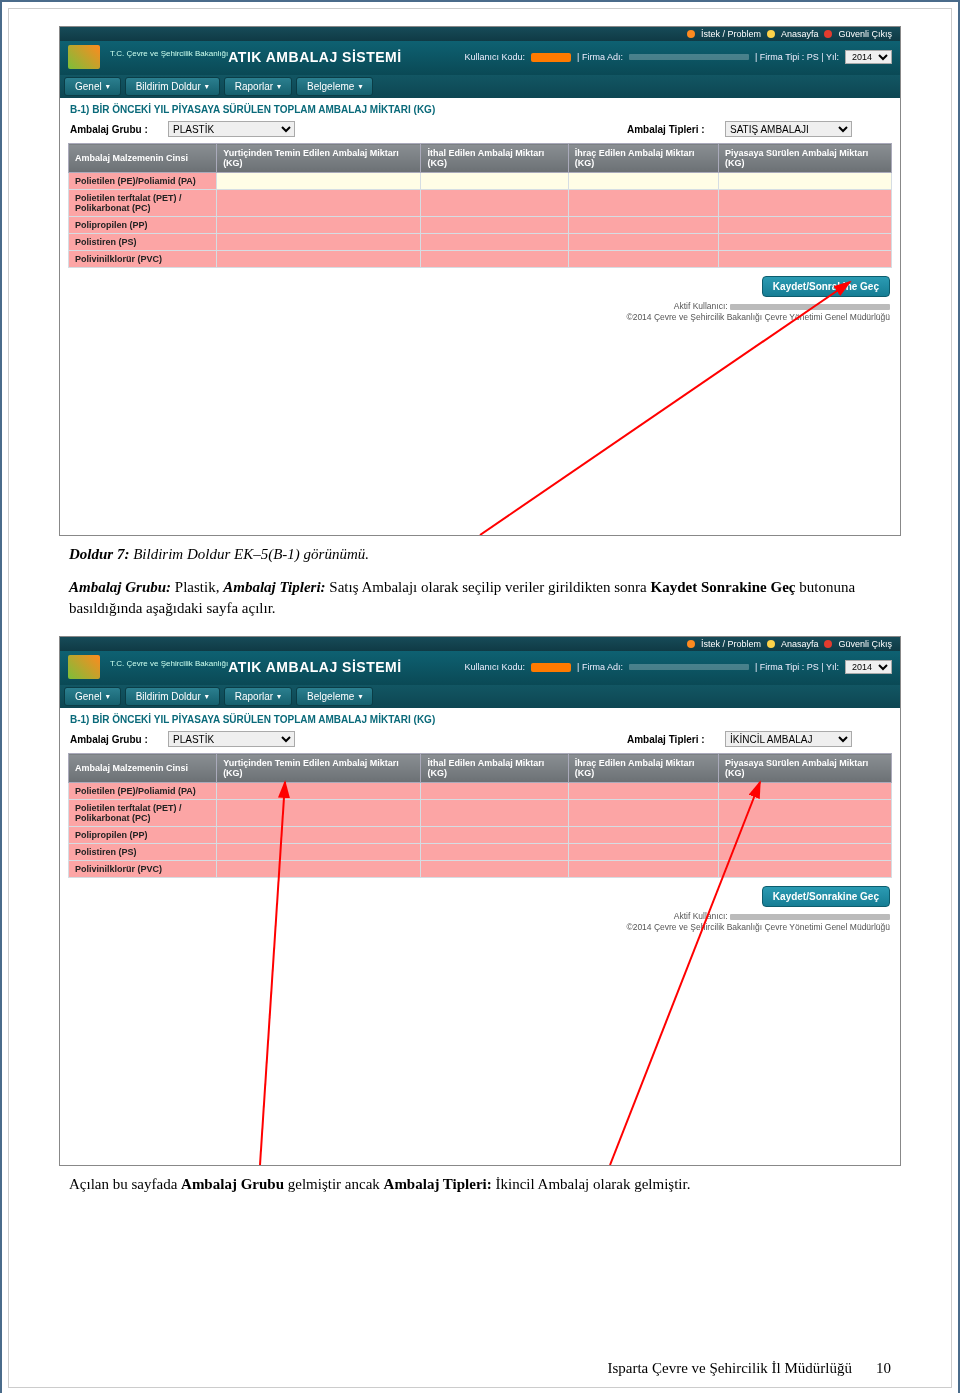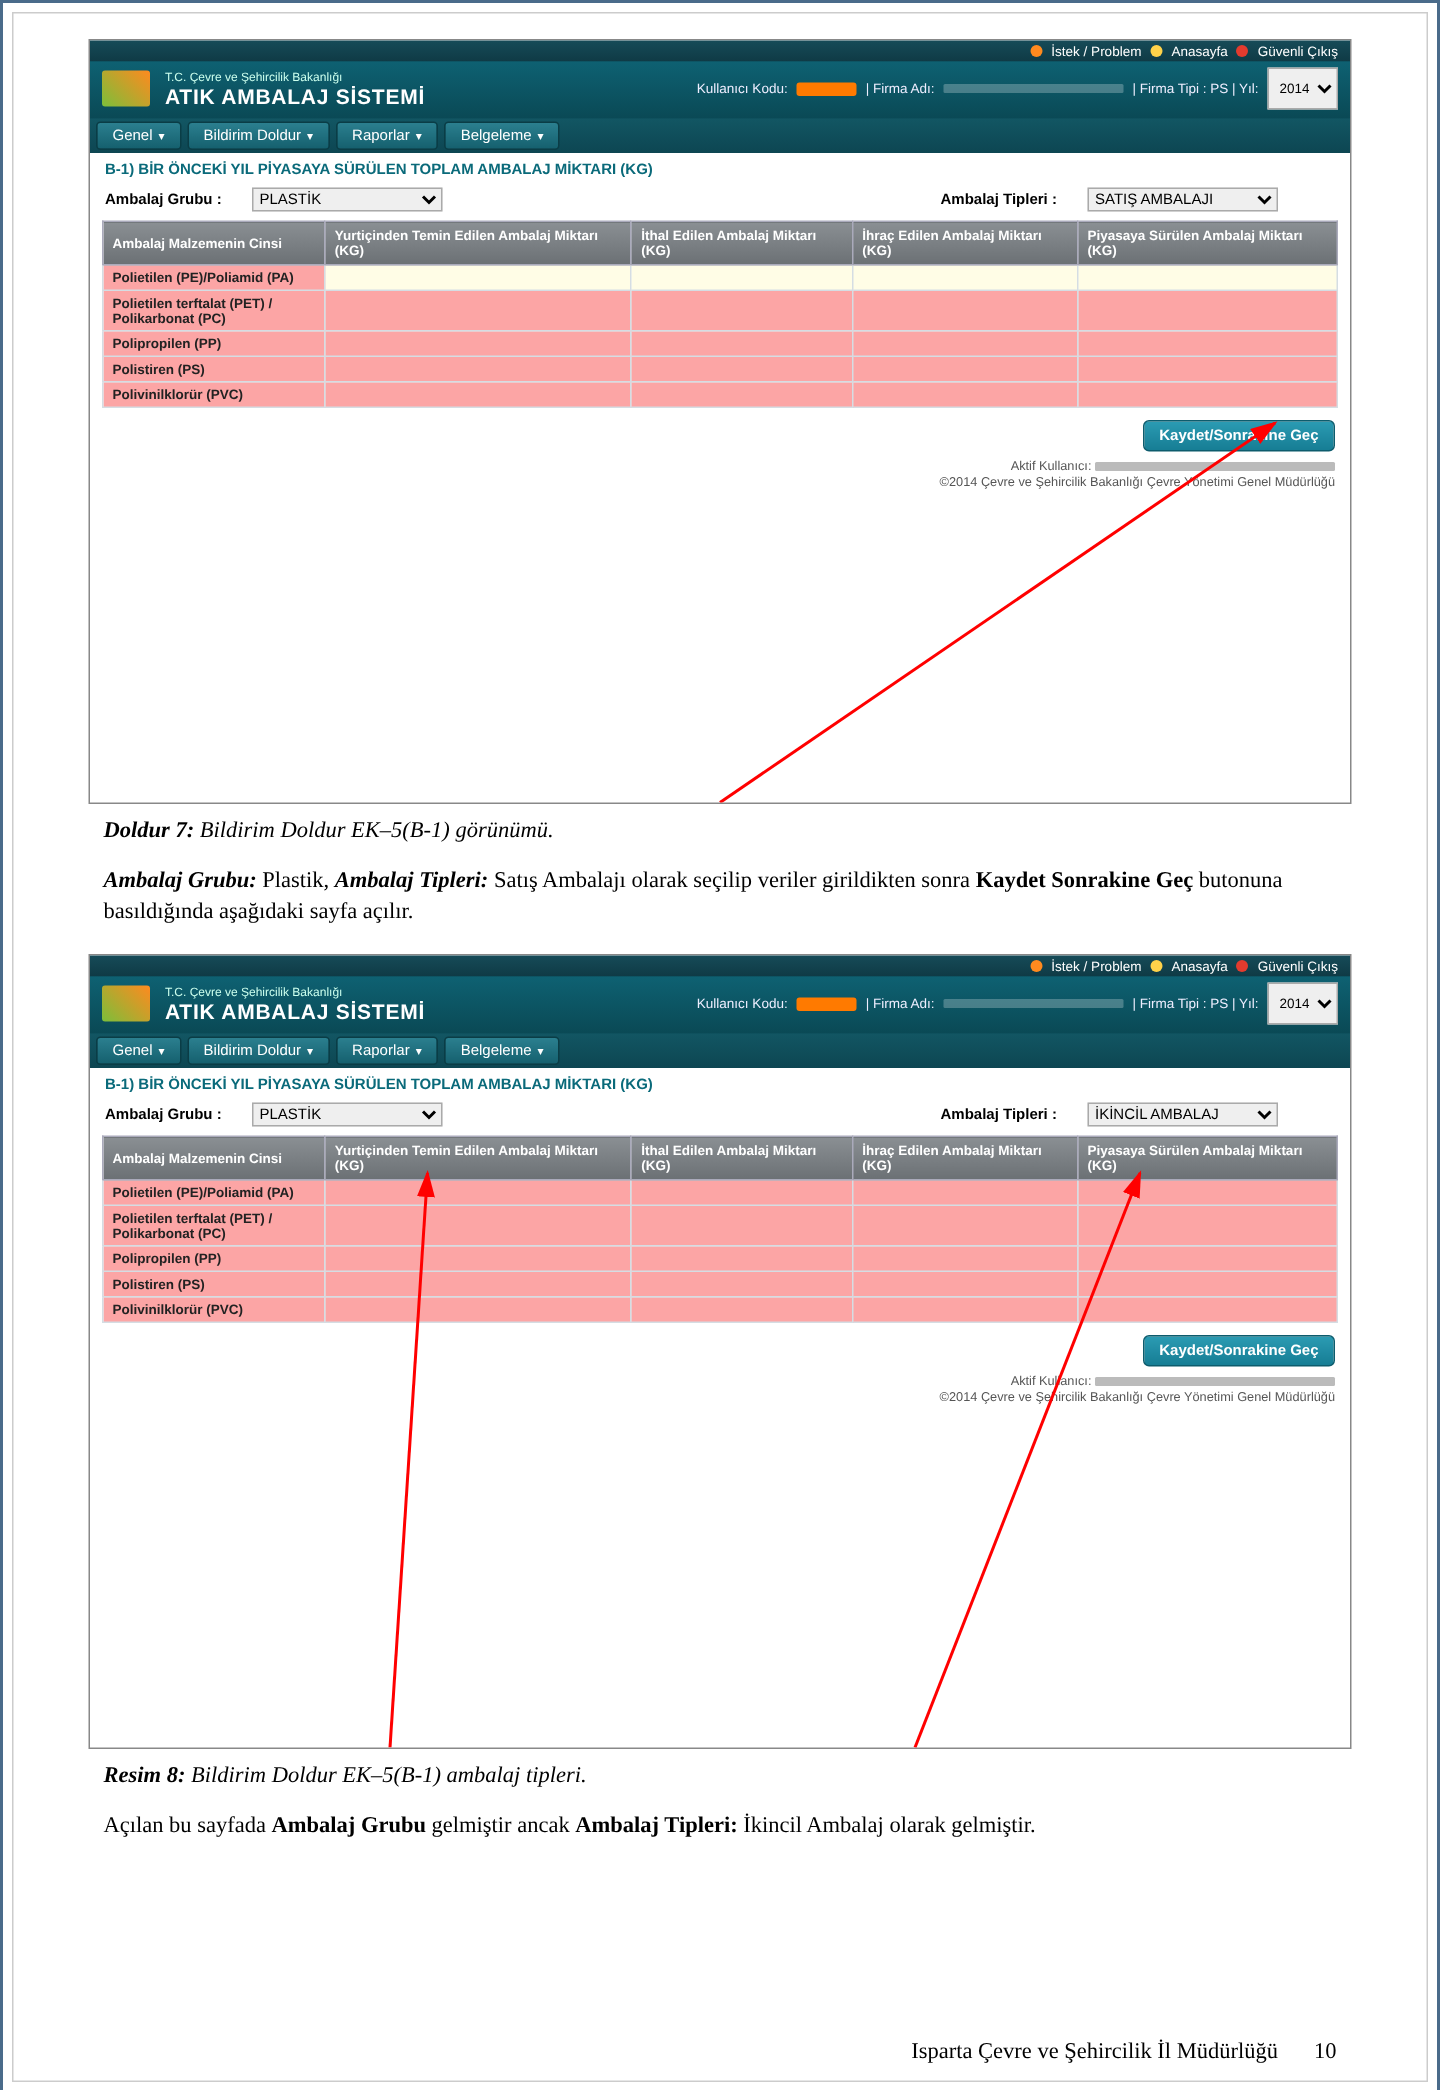--- a/index.html
+++ b/index.html
@@ -46,28 +46,28 @@
     align-items: center;
     padding: 4px 8px 6px 8px;
     gap: 10px;
     background: linear-gradient(#0e6172, #0a4955);
   }
   .logo-square {
     width: 32px; height: 24px;
     background: linear-gradient(45deg,#7bbf3a,#ff8a1f);
     border-radius: 2px;
   }
-  .brand-text { display:flex; flex-direction:column; }
+  .brand-text { display:flex; flex-direction:row; }
   .brand-sub { font-size: 8px; color:#cfe; }
   .brand-title { font-size: 14px; font-weight:bold; letter-spacing:0.5px; color:#fff; }
   .user-info { margin-left:auto; display:flex; align-items:center; gap:6px; font-size:9px; color:#eef; }
   .redact-orange { display:inline-block; width:40px; height:9px; background:#ff7a00; border-radius:2px; }
   .redact-gray { display:inline-block; width:120px; height:6px; background:rgba(255,255,255,0.25); border-radius:1px; }
   .year-select {
-    font-size: 9px; height:28px; padding:0 2px; border:1px solid #aaa;text-align:right;
+    font-size: 9px; height:14px; padding:0 2px; border:1px solid #aaa;
   }
   .app-menu {
     background: linear-gradient(#125663, #0d4652);
     display:flex;
     gap:4px;
     padding:2px 4px;
   }
   .menu-btn {
     background: linear-gradient(#2b7f8f, #15606e);
     color:#fff;
@@ -428,23 +428,20 @@
         <marker id="ah2" markerWidth="10" markerHeight="10" refX="8" refY="3" orient="auto">
           <path d="M0,0 L9,3 L0,6 Z" fill="#ff0000"></path>
         </marker>
       </defs>
       <line x1="200" y1="528" x2="225" y2="145" stroke="#ff0000" stroke-width="2" marker-end="url(#ah2)"></line>
       <line x1="550" y1="528" x2="700" y2="145" stroke="#ff0000" stroke-width="2" marker-end="url(#ah2)"></line>
     </svg>
   </div>
 
   <p class="caption">
-    <span class="resim">Resim 8:</span><span class="ital"> Bildirim Doldur EK–5(B-1) ambalaj tipleri.</span>
-  </p>
-  <p class="caption">
     <span>Açılan bu sayfada </span><span class="bold">Ambalaj Grubu</span><span> gelmiştir ancak </span><span class="bold">Ambalaj Tipleri:</span><span> İkincil Ambalaj olarak gelmiştir.</span>
   </p>
 
   <div class="page-footer">
     <span>Isparta Çevre ve Şehircilik İl Müdürlüğü</span>
     <span>10</span>
   </div>
 
 </div>
 

